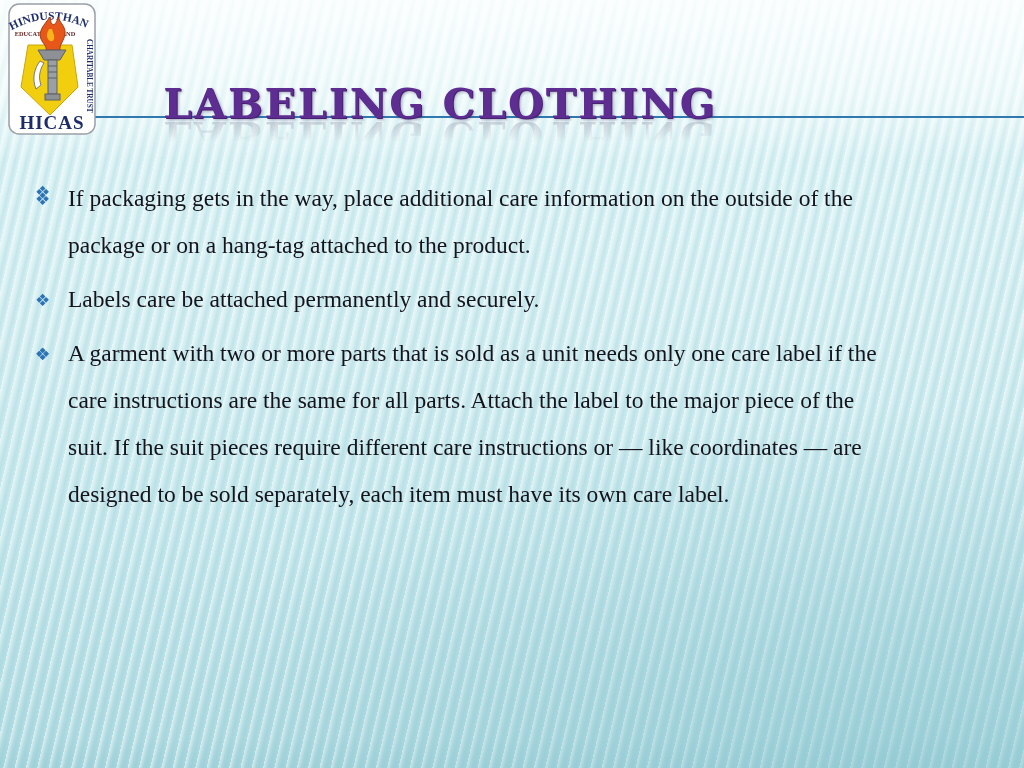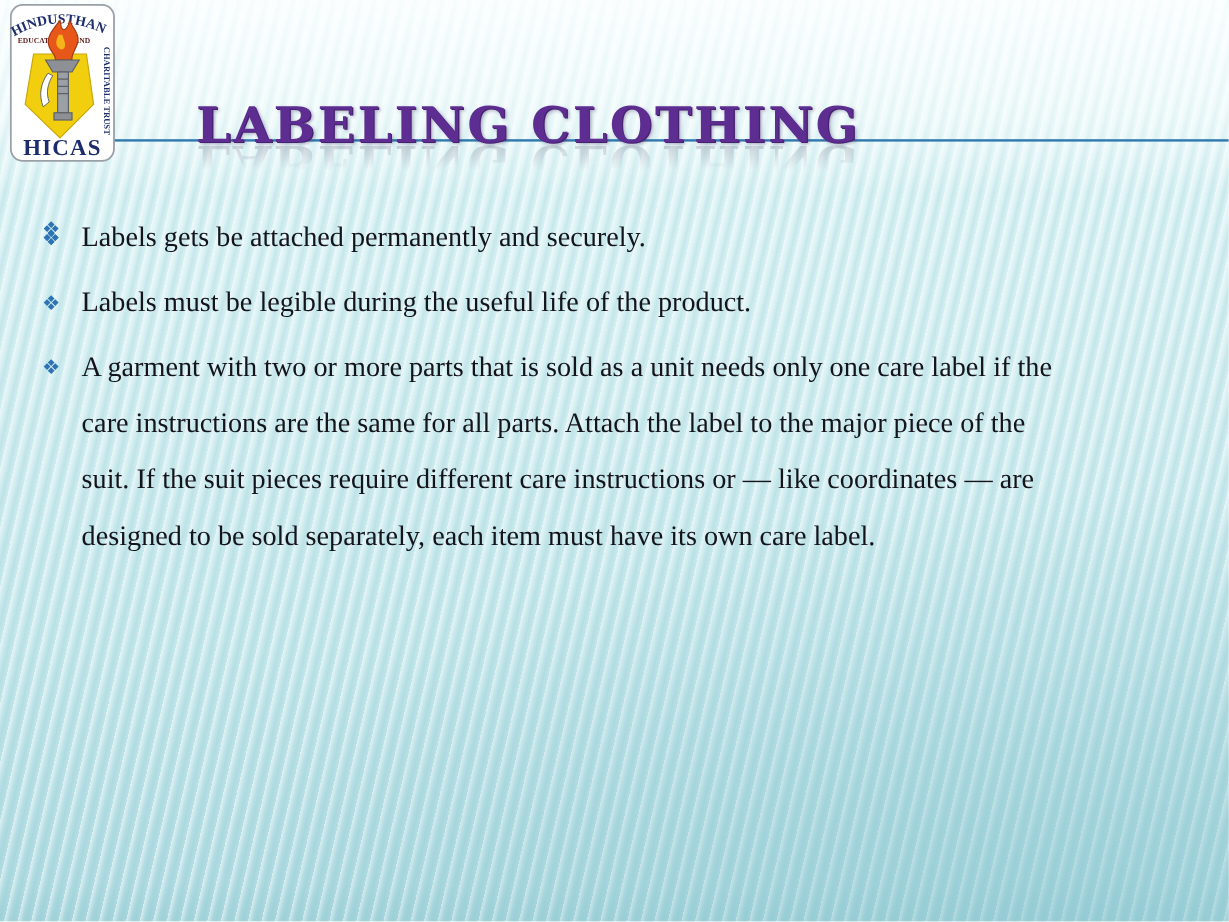--- a/index.html
+++ b/index.html
@@ -104,28 +104,28 @@
     <h1 class="slide-title">LABELING CLOTHING</h1>
     <span class="title-reflection">LABELING CLOTHING</span>
   </div>
 
   <ul class="content">
     <li>
       <span class="bullet-marker">❖</span>
     </li>
     <li>
       <span class="bullet-marker">❖</span>
+      <span>If packaging gets in the way, place additional care information on the outside of the package or on a hang-tag attached to the product.</span>
     </li>
     <li>
       <span class="bullet-marker">❖</span>
-      <span>Labels gets be attached permanently and securely.</span>
+      <span>Labels care be attached permanently and securely.</span>
     </li>
     <li>
       <span class="bullet-marker">❖</span>
-      <span>Labels must be legible during the useful life of the product.</span>
     </li>
     <li>
       <span class="bullet-marker">❖</span>
       <span>A garment with two or more parts that is sold as a unit needs only one care label if the care instructions are the same for all parts. Attach the label to the major piece of the suit. If the suit pieces require different care instructions or — like coordinates — are designed to be sold separately, each item must have its own care label.</span>
     </li>
   </ul>
 
 </div>
 
 </body></html>

